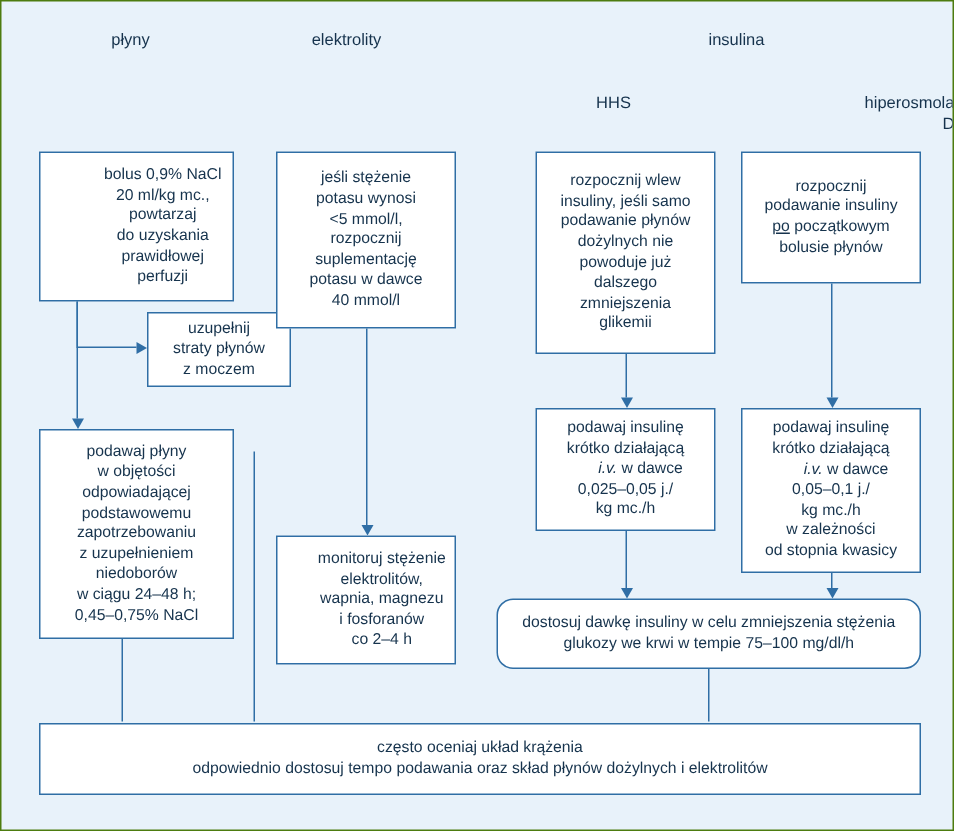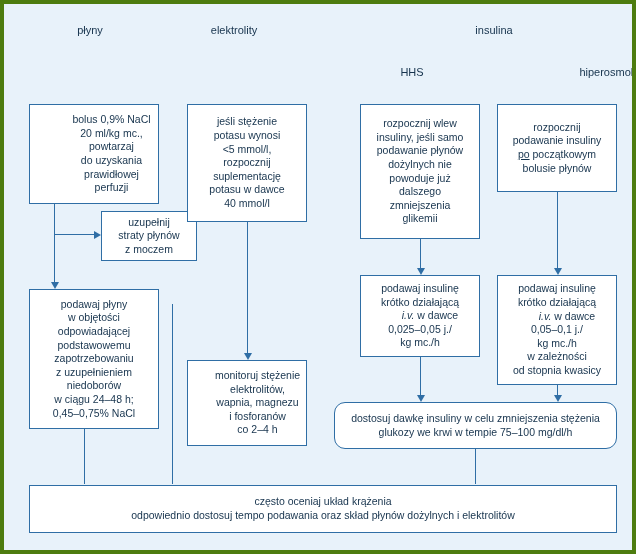--- a/index.html
+++ b/index.html
@@ -8,21 +8,21 @@
     background: #ffffff;
   }
   body {
     font-family: "Liberation Sans", sans-serif;
   }
   #canvas {
     position: relative;
     width: 636px;
     height: 554px;
     background: #e8f2fa;
-    border: 4px solid #4d7c0f;
+    border: 1px solid #4d7c0f;
     box-sizing: border-box;
     overflow: hidden;
   }
   .col-title {
     position: absolute;
     font-size: 11px;
     color: #16334d;
     text-align: center;
     white-space: pre-line;
     line-height: 1.25;

